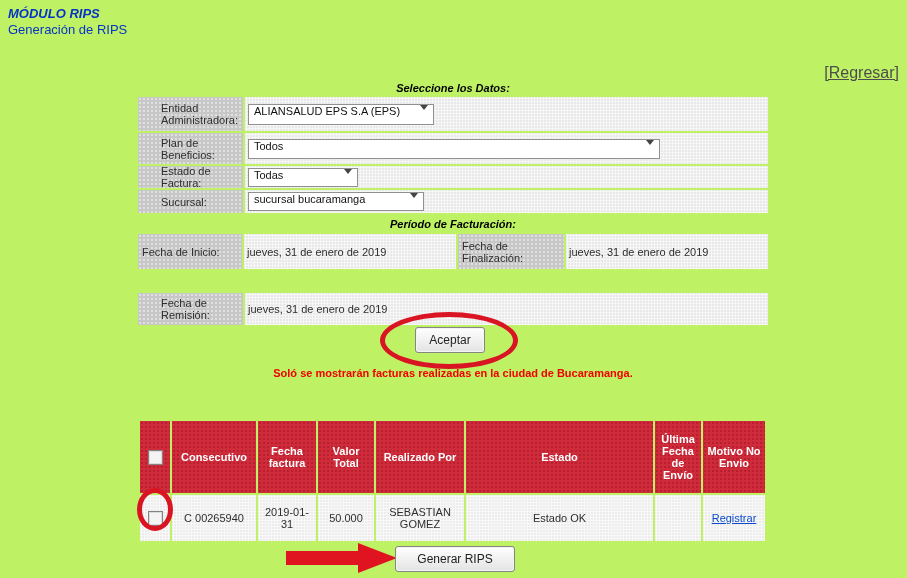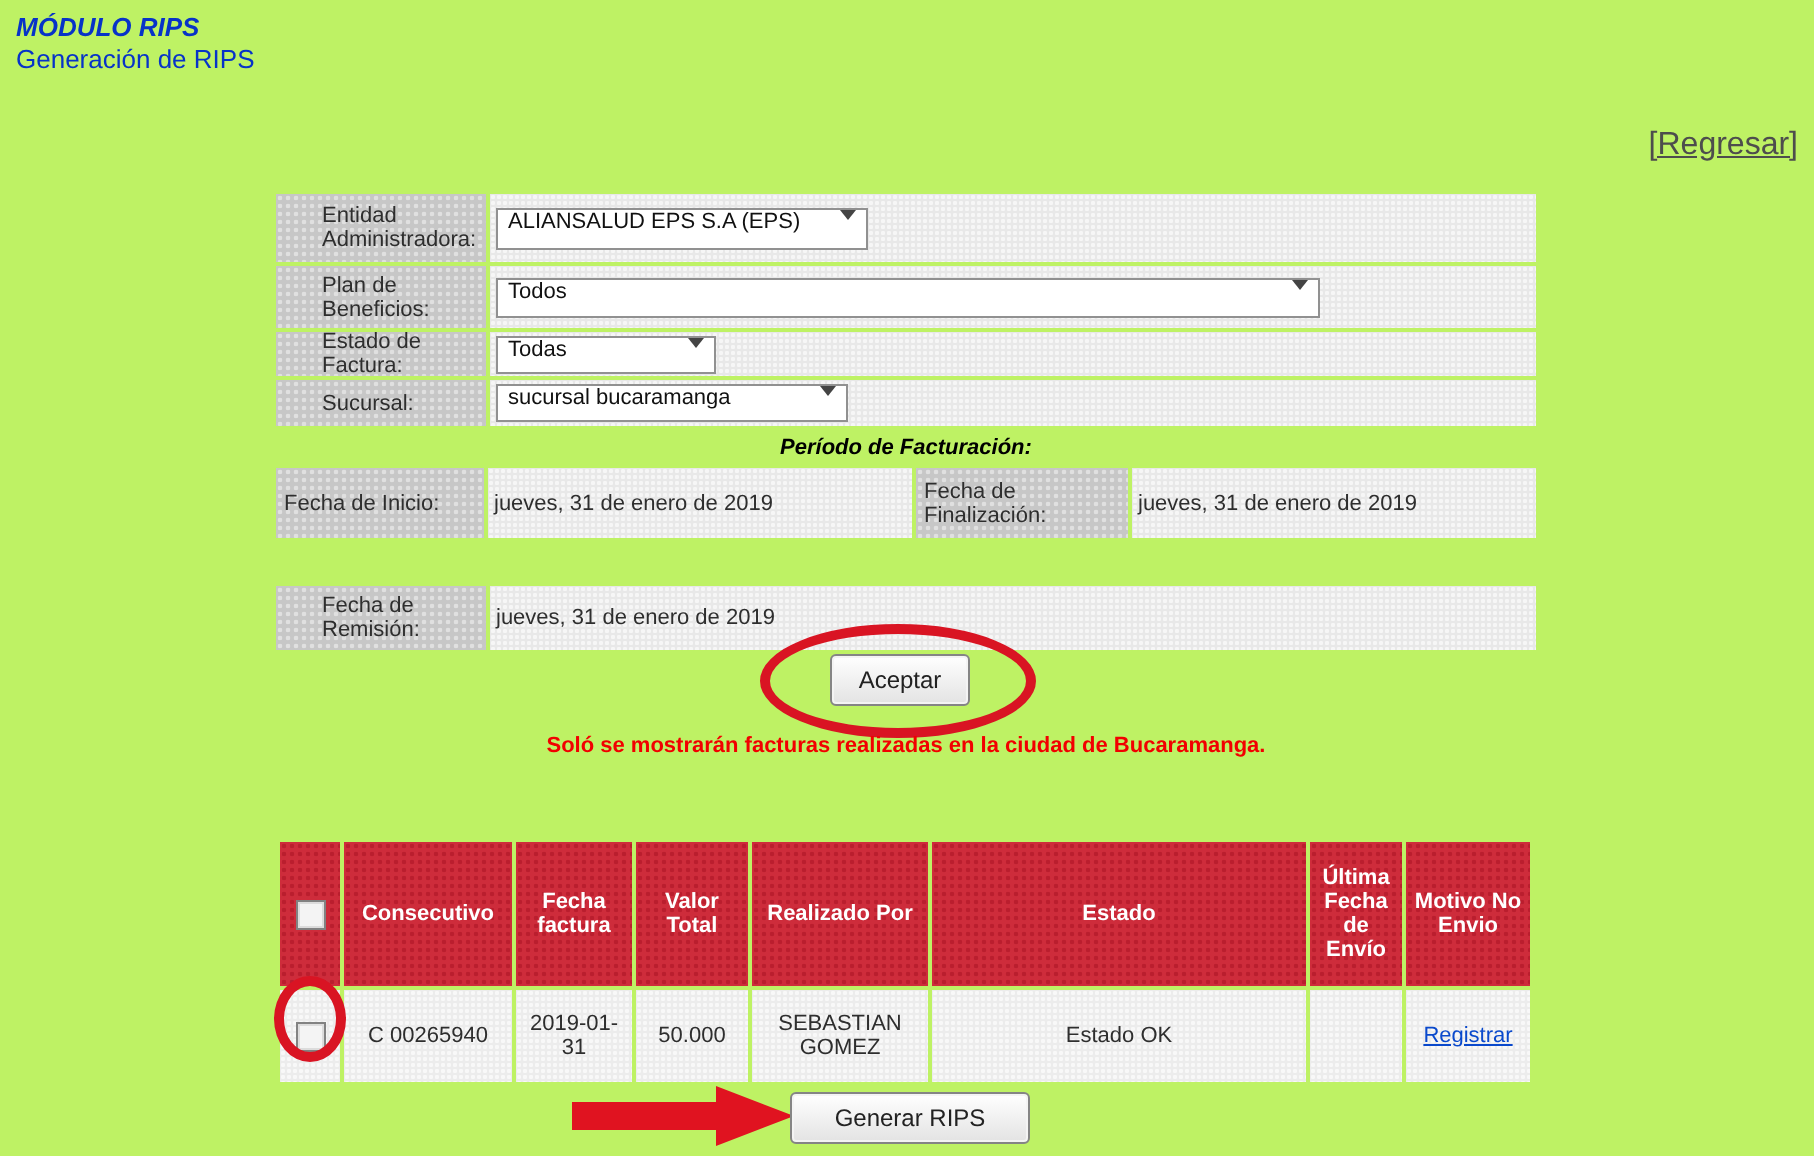--- a/index.html
+++ b/index.html
@@ -57,20 +57,21 @@
 </style>
 </head>
 <body>
 
 <div id="page">
 
   <div class="title">MÓDULO RIPS</div>
   <div class="subtitle">Generación de RIPS</div>
   <a class="backlink">[Regresar]</a>
 
+  <div class="section-title">Seleccione los Datos:</div>
 
   <div class="form">
 
     <div class="frow" style="height:34px">
       <div class="lbl-cell w-label">Entidad Administradora:</div>
       <div class="fld-cell grow">
         <div class="select" style="width:186px">
           <span>ALIANSALUD EPS S.A (EPS)</span>
           <span class="arrow"></span>
         </div>

